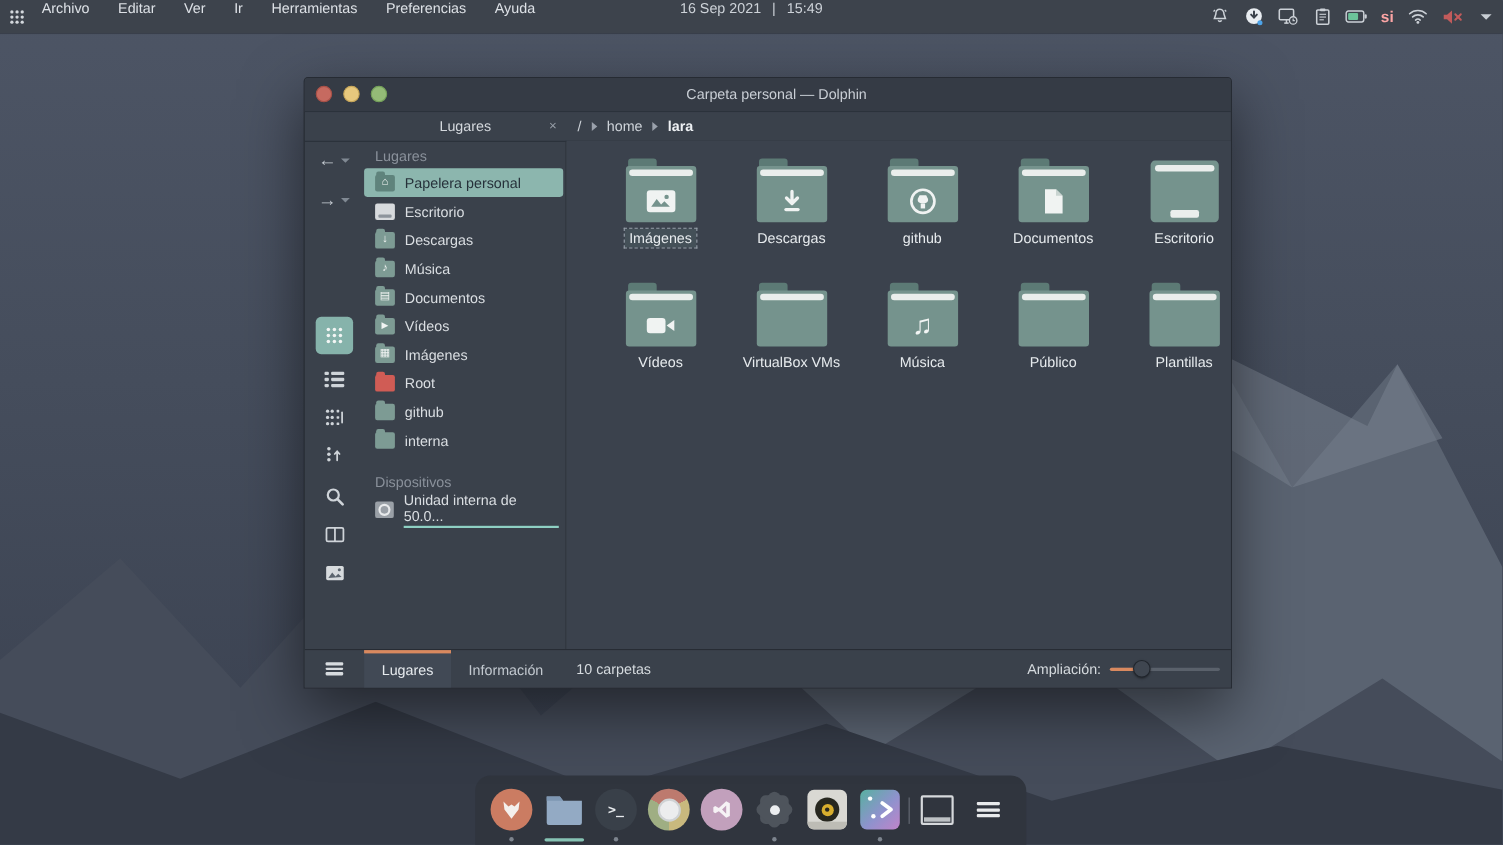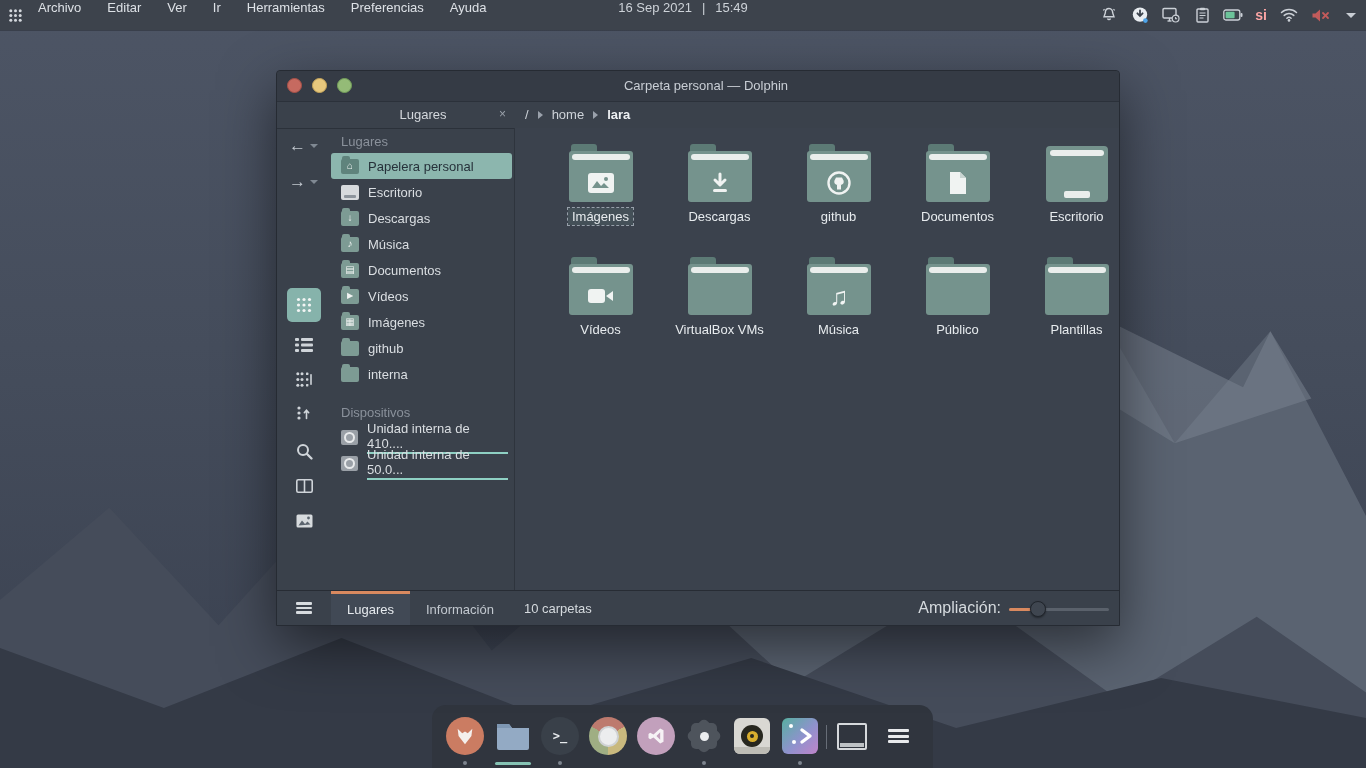--- a/index.html
+++ b/index.html
@@ -89,21 +89,21 @@
   .flabel.focus{outline:1px dashed #97a0aa;background:rgba(140,182,174,.12);}
 
   
   .statusbar{position:absolute;left:0;right:0;bottom:0;height:34px;background:#3a414b;border-top:1px solid #272c34;display:flex;align-items:center;}
   .sb-burger{width:54px;display:flex;justify-content:center;cursor:pointer;}
   .burger span{display:block;width:16px;height:2.5px;background:#d7dbdf;margin:2.2px 0;border-radius:1px;}
   .sb-tabs{display:flex;height:34px;margin-top:-1px;}
   .sb-tab{padding:0 16px;line-height:31px;font-size:13px;color:#c2c8cf;border-top:3px solid transparent;cursor:pointer;}
   .sb-tab.on{background:#414955;border-top:3px solid #d9895f;color:#e6eaee;}
   .sb-status{margin-left:14px;font-size:13px;color:#d5dade;}
-  .sb-zoom{position:absolute;right:10px;display:flex;align-items:flex-end;gap:8px;font-size:16px;color:#d5dade;}
+  .sb-zoom{position:absolute;right:10px;display:flex;align-items:center;gap:8px;font-size:13px;color:#d5dade;}
   .slider{position:relative;width:100px;height:16px;cursor:pointer;}
   .slider .trk{position:absolute;top:7px;left:0;right:0;height:3px;background:#5a616b;border-radius:2px;}
   .slider .fill{position:absolute;top:7px;left:0;width:28px;height:3px;background:#d9895f;border-radius:2px;}
   .slider .knob{position:absolute;top:0;left:21px;width:16px;height:16px;border-radius:50%;background:#3f4650;border:1px solid #20252c;box-sizing:border-box;box-shadow:0 1px 2px rgba(0,0,0,.4);}
 
   
   .dock{position:absolute;left:432px;top:705px;width:501px;height:63px;background:#30353e;border-radius:14px 14px 0 0;z-index:20;}
   .dk{position:absolute;top:12px;width:38px;height:38px;display:flex;align-items:center;justify-content:center;cursor:pointer;}
   .circ{width:38px;height:38px;border-radius:50%;display:flex;align-items:center;justify-content:center;}
   .ff{background:#cb7c62;}
@@ -381,34 +381,34 @@
         </span>
       <span>Vídeos</span>
     </div>
     <div class="side-item">
       <span class="mini">
           <span class="emb">▦</span>
         </span>
       <span>Imágenes</span>
     </div>
     <div class="side-item">
+      <span class="mini red"></span>
+      <span>Root</span>
+    </div>
+    <div class="side-item">
       <span class="mini"></span>
       <span>github</span>
     </div>
     <div class="side-item">
       <span class="mini"></span>
       <span>interna</span>
     </div>
 
     <div class="side-section" style="margin-top:12px;">Dispositivos</div>
 
-    <div class="side-item">
-      <span class="mini drive"></span>
-      <span class="dev-label">Unidad interna de 410....</span>
-    </div>
     <div class="side-item">
       <span class="mini drive"></span>
       <span class="dev-label">Unidad interna de 50.0...</span>
     </div>
   </div>
 
   <div class="v-div"></div>
 
   <div class="mainview">
     <div class="fgrid">

